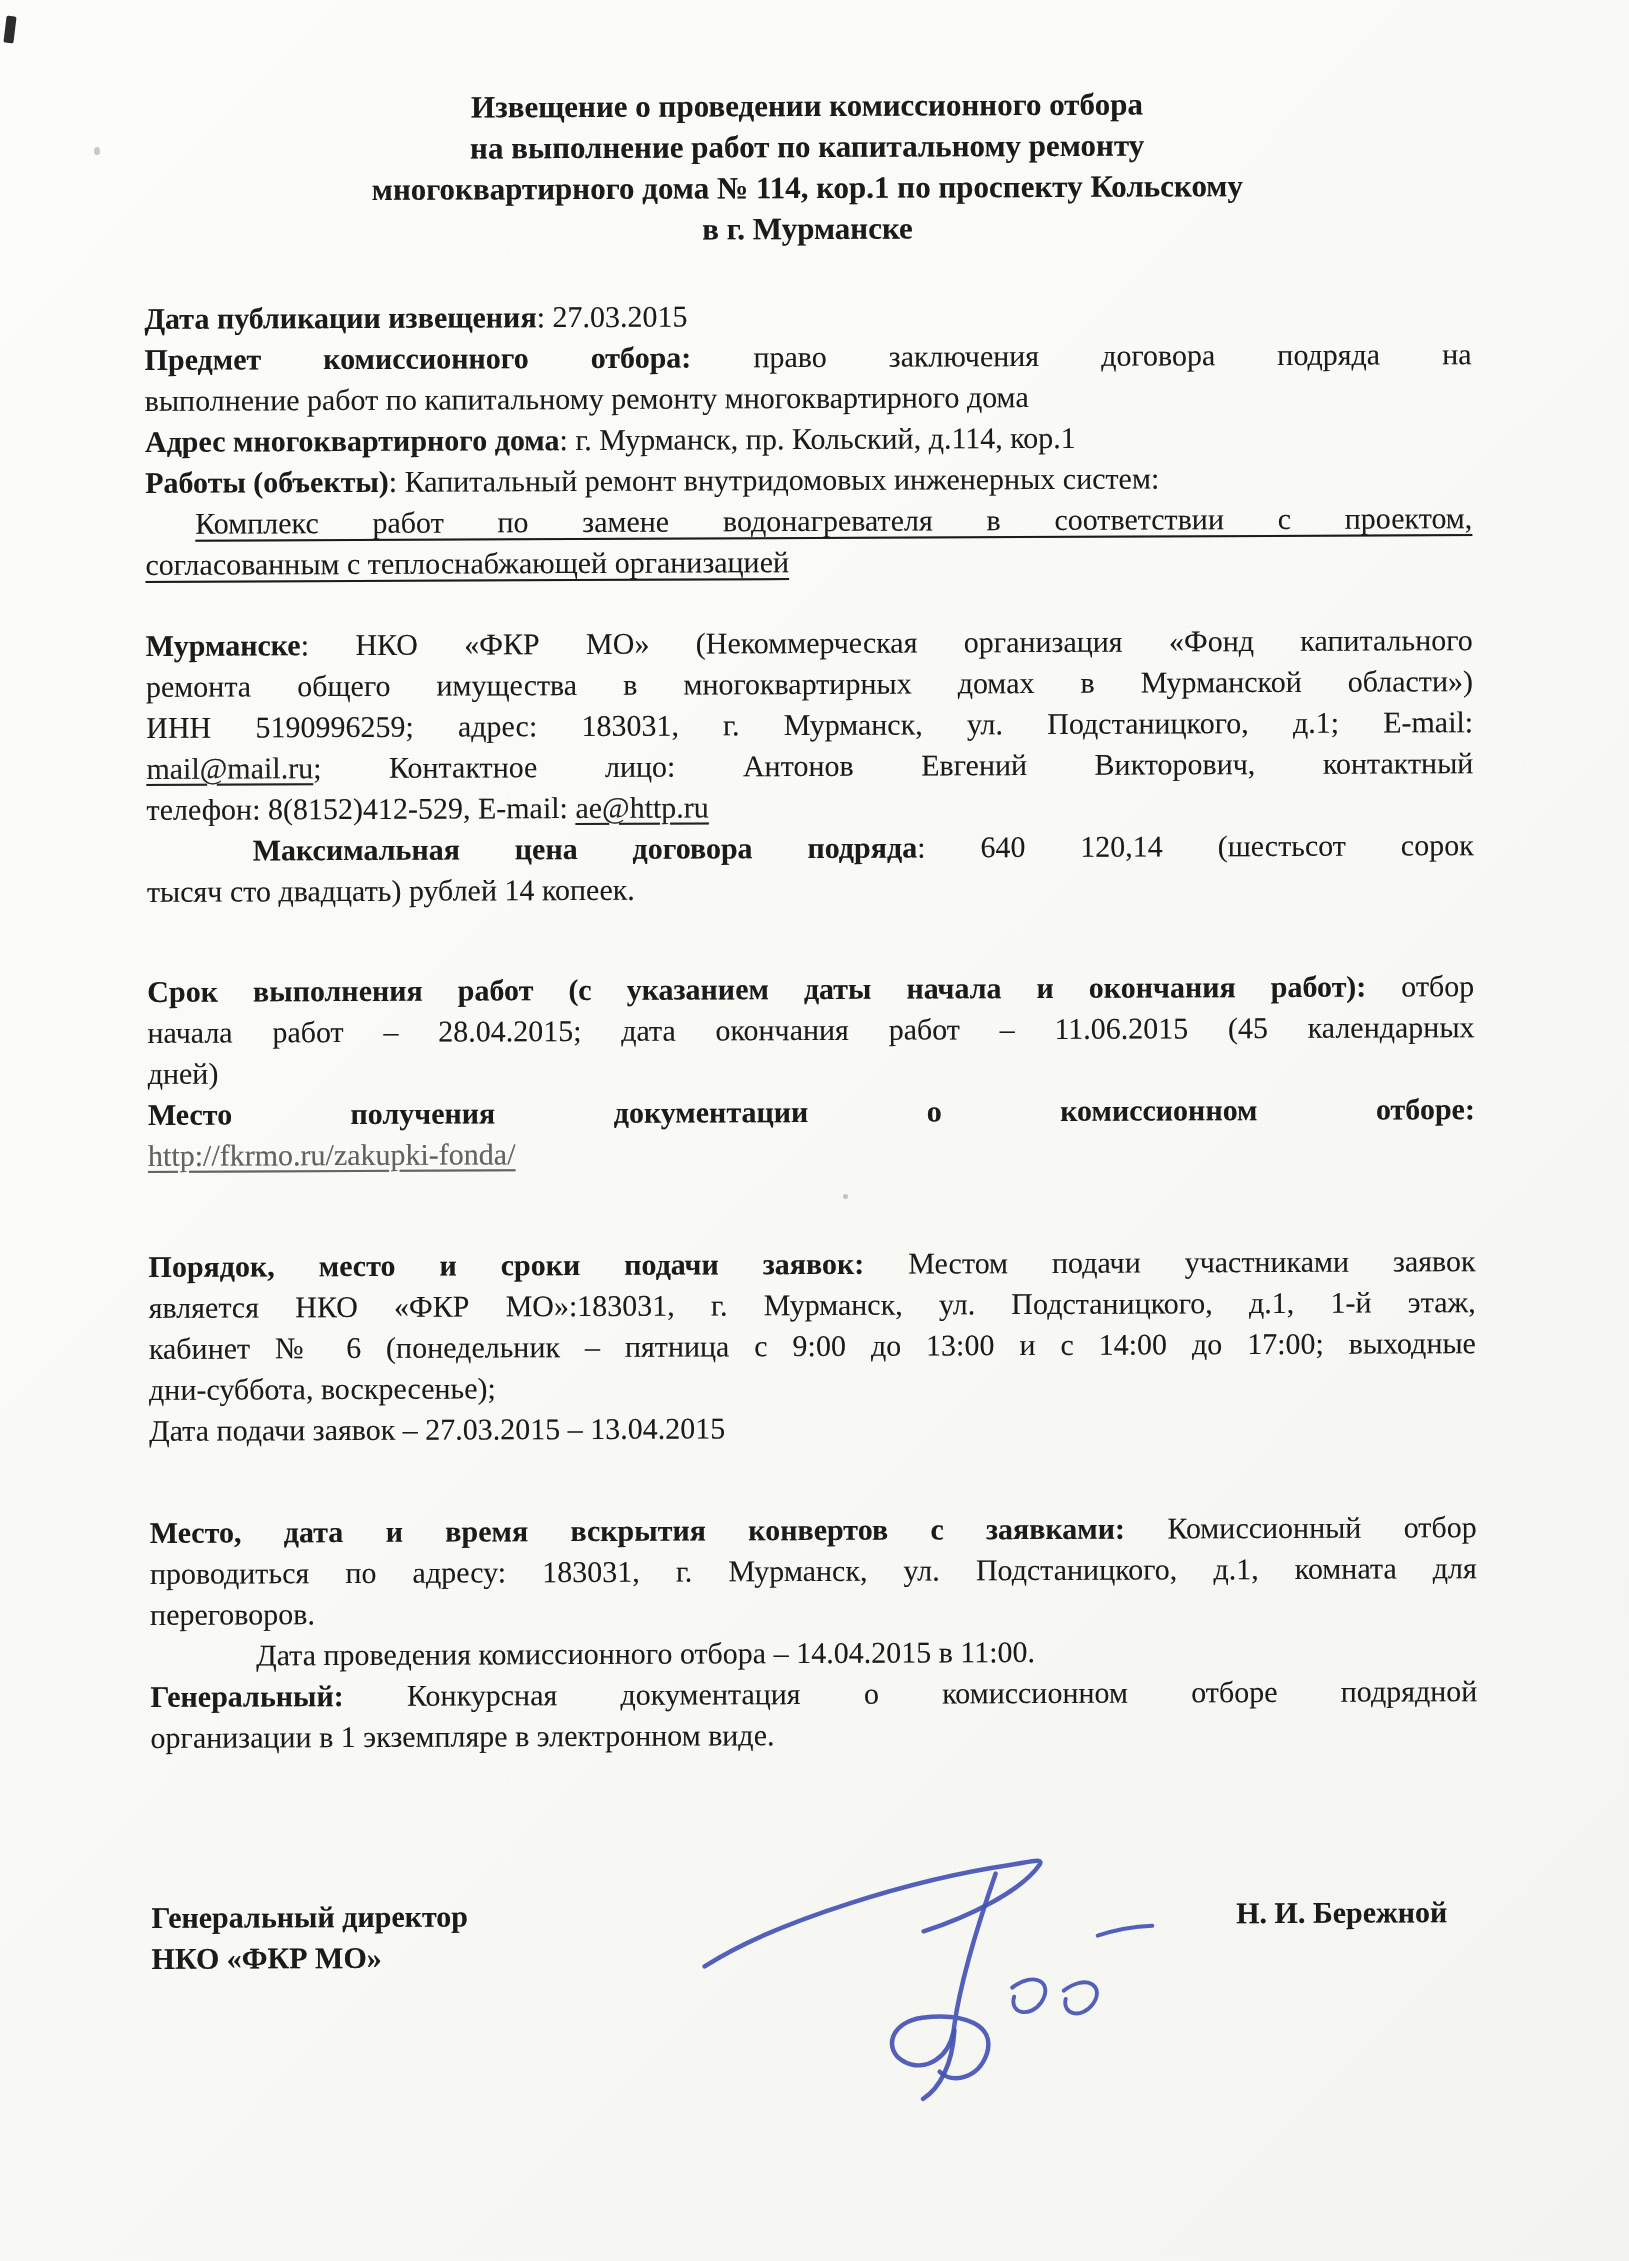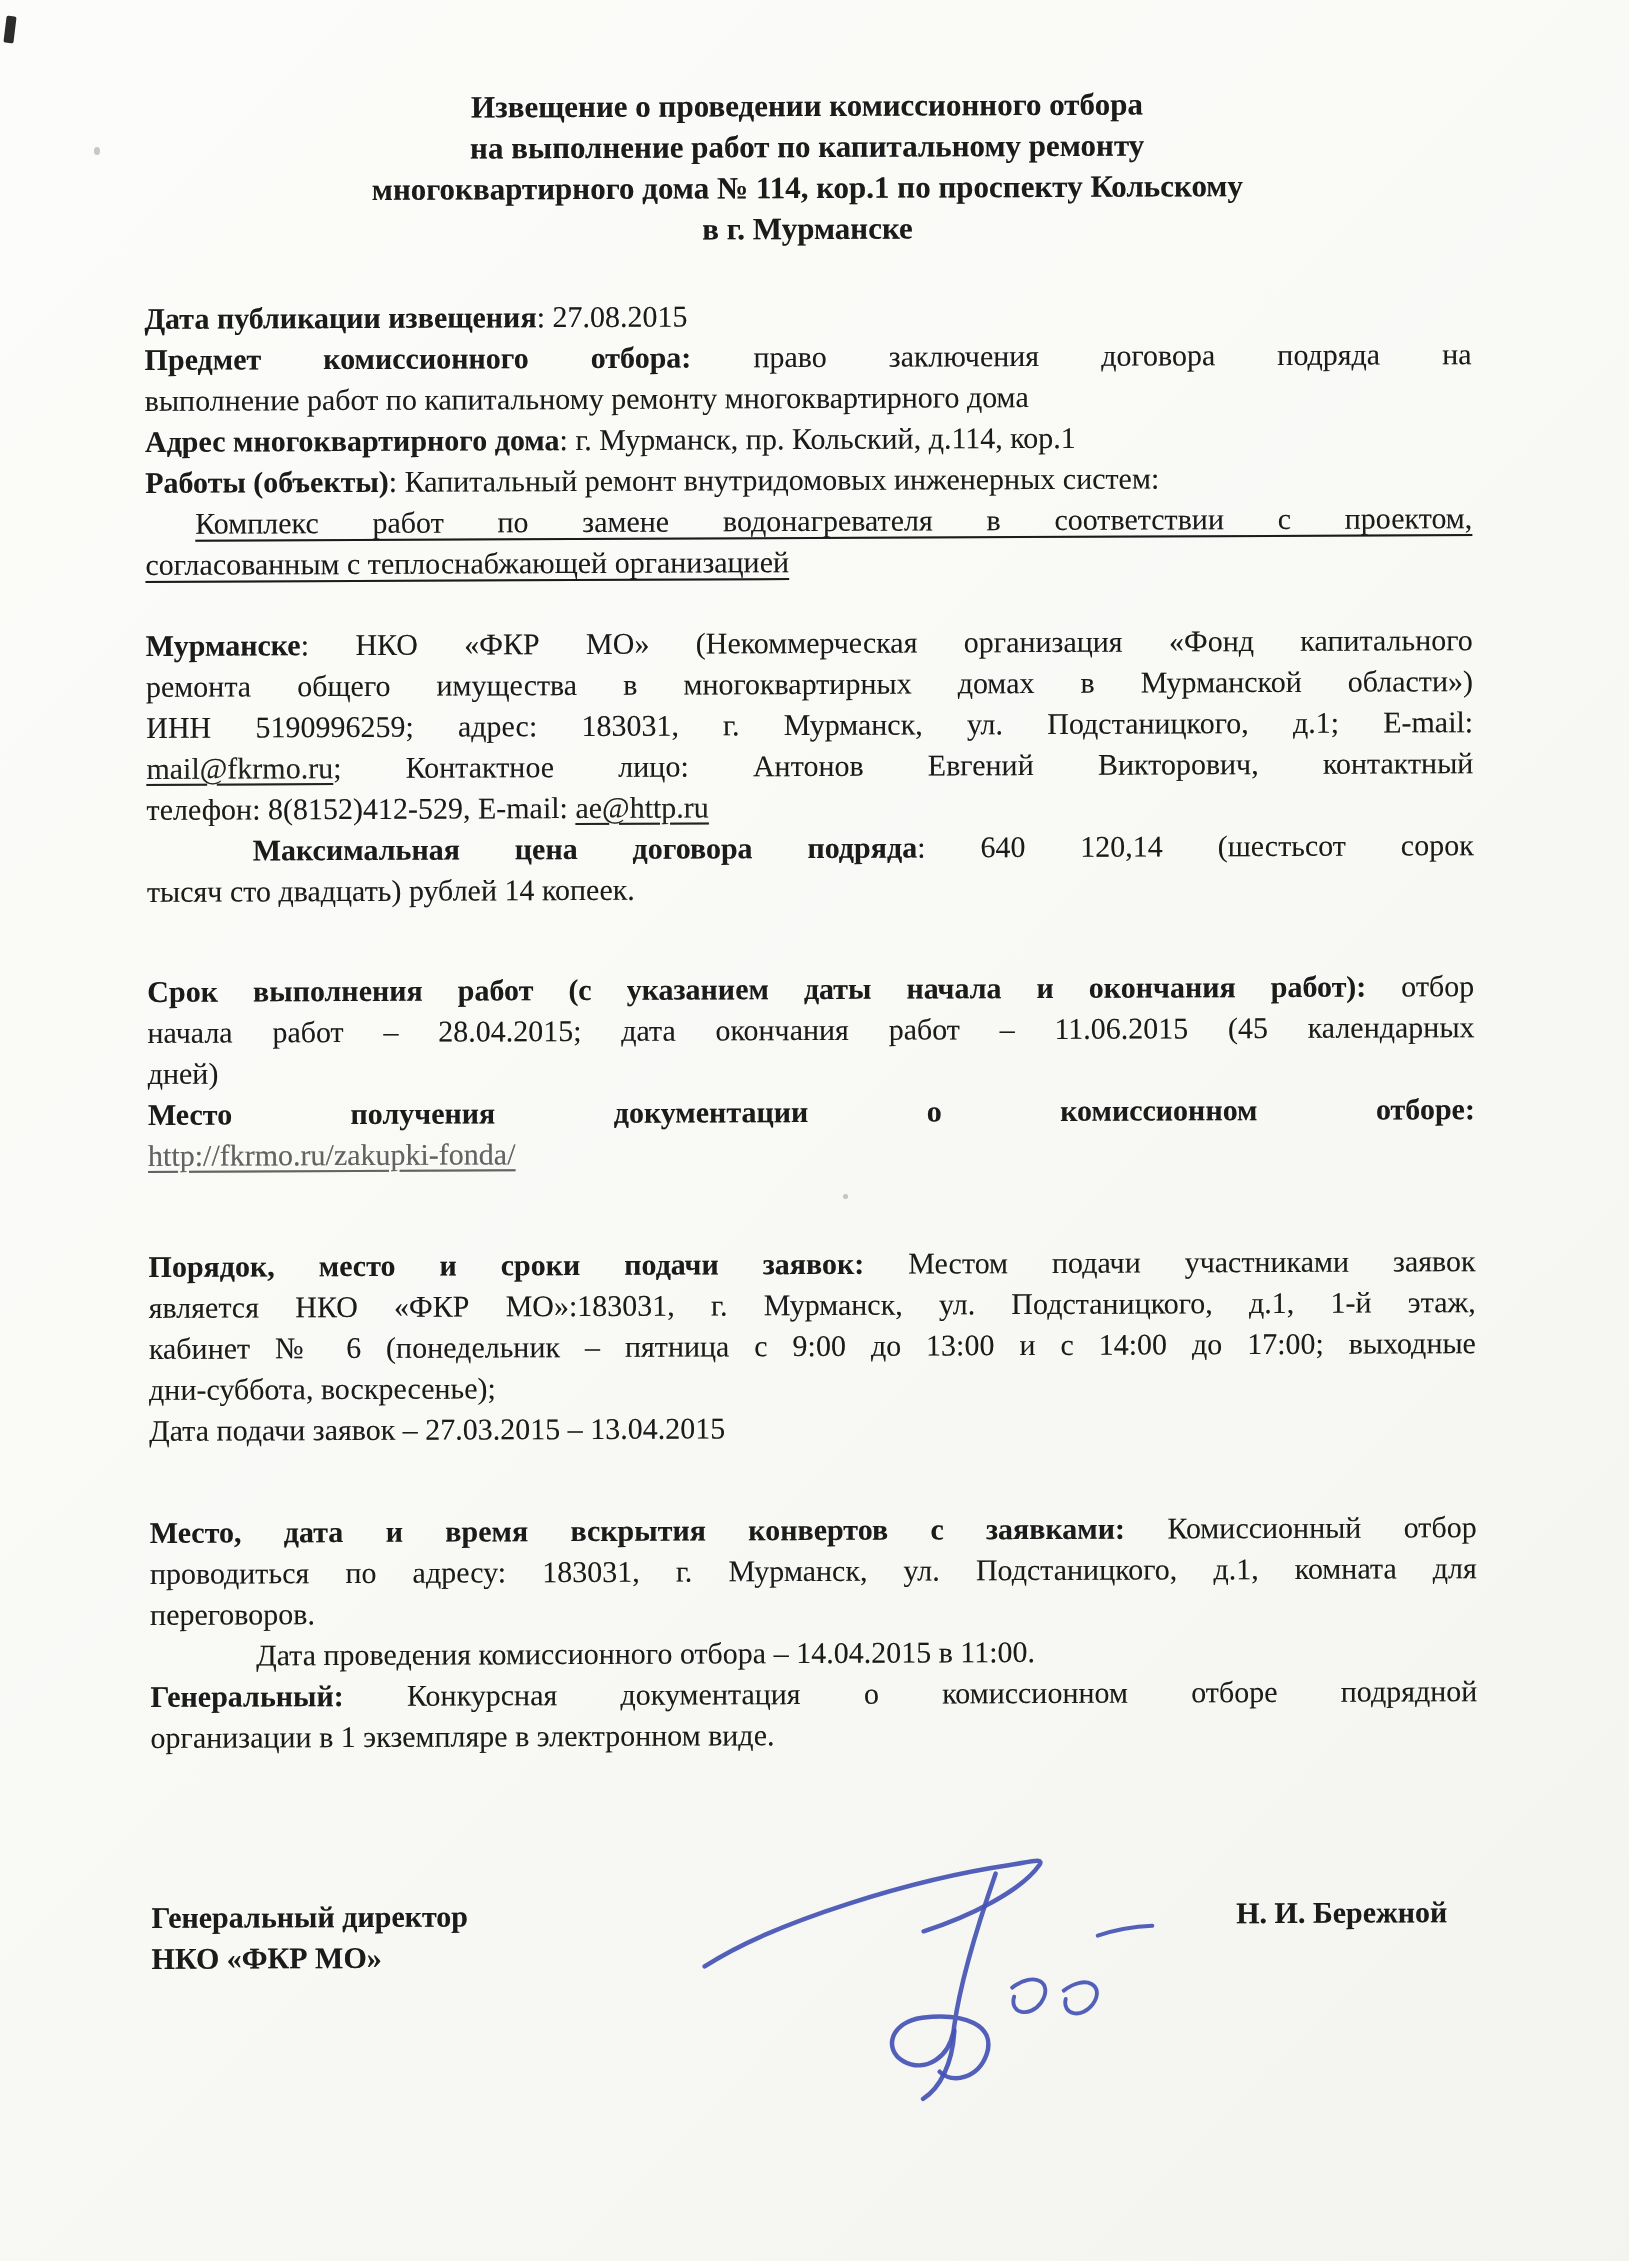--- a/index.html
+++ b/index.html
@@ -61,33 +61,33 @@
 
   <div class="content">
 
     <div class="title">
       <div>Извещение о проведении комиссионного отбора</div>
       <div>на выполнение работ по капитальному ремонту</div>
       <div>многоквартирного дома № 114, кор.1 по проспекту Кольскому</div>
       <div>в г. Мурманске</div>
     </div>
 
-    <div class="ln"><b>Дата публикации извещения</b><span>: 27.08.2015</span></div>
+    <div class="ln"><b>Дата публикации извещения</b><span>: 27.03.2015</span></div>
     <div class="ln j"><b>Предмет комиссионного отбора:</b><span> право заключения договора подряда на</span></div>
     <div class="ln">выполнение работ по капитальному ремонту многоквартирного дома</div>
     <div class="ln"><b>Адрес многоквартирного дома</b><span>: г. Мурманск, пр. Кольский, д.114, кор.1</span></div>
     <div class="ln"><b>Работы (объекты)</b><span>: Капитальный ремонт внутридомовых инженерных систем:</span></div>
     <div class="ln j ind1"><span class="u">Комплекс работ по замене водонагревателя в соответствии с проектом,</span></div>
     <div class="ln"><span class="u">согласованным с теплоснабжающей организацией</span></div>
 
     <div class="grpB">
       <div class="ln j"><b>Мурманске</b><span>: НКО «ФКР МО» (Некоммерческая организация «Фонд капитального</span></div>
       <div class="ln j">ремонта общего имущества в многоквартирных домах в Мурманской области»)</div>
       <div class="ln j">ИНН 5190996259; адрес: 183031, г. Мурманск, ул. Подстаницкого, д.1; E-mail:</div>
-      <div class="ln j"><span class="lnk">mail@fkrmo.ru</span><span>; Контактное лицо: Антонов Евгений Викторович, контактный</span></div>
+      <div class="ln j"><span class="lnk">mail@mail.ru</span><span>; Контактное лицо: Антонов Евгений Викторович, контактный</span></div>
       <div class="ln"><span>телефон: 8(8152)412-529, E-mail: </span><span class="lnk">ae@http.ru</span></div>
       <div class="ln j ind2"><b>Максимальная цена договора подряда</b><span>: 640 120,14 (шестьсот сорок</span></div>
       <div class="ln">тысяч сто двадцать) рублей 14 копеек.</div>
     </div>
 
     <div class="grpC">
       <div class="ln j"><b>Срок выполнения работ (с указанием даты начала и окончания работ):</b><span> отбор</span></div>
       <div class="ln j">начала работ – 28.04.2015; дата окончания работ – 11.06.2015 (45 календарных</div>
       <div class="ln">дней)</div>
       <div class="ln j"><b>Место получения документации о комиссионном отборе:</b></div>

